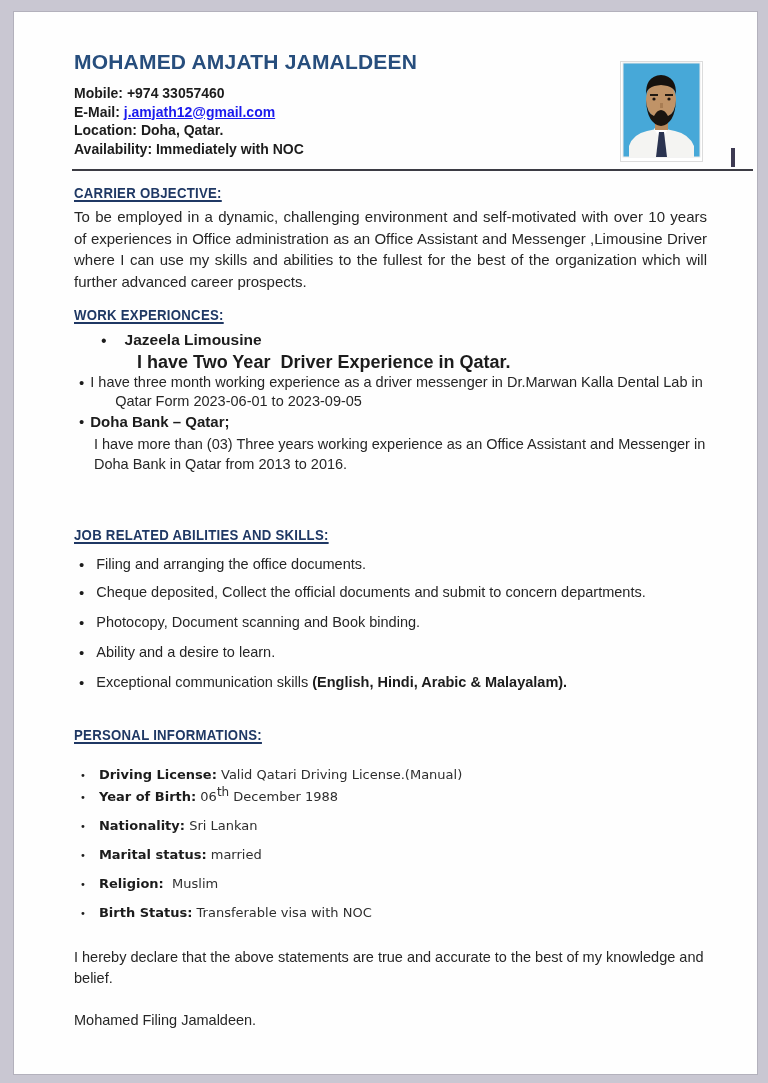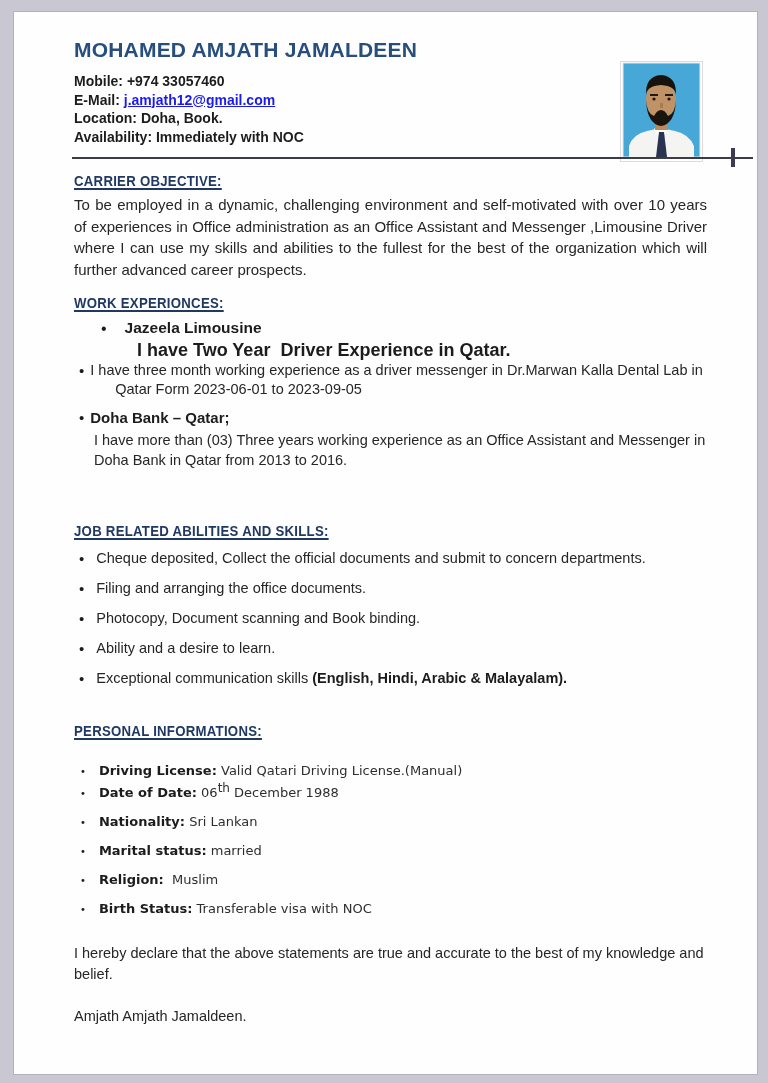--- a/index.html
+++ b/index.html
@@ -1,20 +1,20 @@
 <!DOCTYPE html>
 <html><head>
 <meta charset="utf-8">
 <style>
   html,body{margin:0;padding:0;}
   body{font-family:"Liberation Sans", sans-serif;}
   .screen{position:relative;width:768px;height:1083px;background:#c9c7d2;overflow:hidden;}
   .page{position:absolute;left:13px;top:11px;right:10px;bottom:8px;background:#fefefe;
         border:1px solid #b3b1bc;box-sizing:border-box;}
-  .content{position:absolute;left:60px;right:50px;top:26px;}
+  .content{position:absolute;left:60px;right:50px;top:38px;}
 
   
   .name{color:#274E7D;font-size:21px;font-weight:bold;letter-spacing:0.2px;margin:0 0 10px 0;}
   .contact-line{font-size:14px;font-weight:bold;color:#1c1c1c;line-height:18.5px;}
   .email-link{color:#1A1AEE;text-decoration:underline;font-weight:bold;cursor:pointer;}
   .photo{position:absolute;top:50px;right:55px;width:81px;height:99px;background:#fff;
          box-shadow:0 0 0 1px #dcdcdc;}
   .rule{border:none;border-top:2px solid #3c3c44;margin:11px -46px 0 -2px;}
   .scan-mark{position:absolute;top:136px;right:22px;width:4px;height:19px;background:#3d3a52;}
 
@@ -35,21 +35,21 @@
   .we-item1{margin-left:27px;align-items:flex-end;}
   .we-item1 .blt{font-size:16px;margin-right:18px;}
   .we-title{font-size:15.5px;font-weight:bold;color:#1c1c1c;line-height:20px;}
   .we-sub1{margin:3px 0 2px 63px;font-size:18px;font-weight:bold;color:#1c1c1c;line-height:18px;}
   .we-item2{margin-left:5px;margin-top:2px;}
   .we-item2 .blt, .we-item3 .blt{font-size:15px;margin-right:6px;}
   .we-title2{font-size:15px;font-weight:bold;color:#1c1c1c;line-height:19px;}
   .we-item3{margin-left:5px;margin-top:1px;}
   .we-text{font-size:14.5px;color:#262626;line-height:18.5px;width:625px;
            padding-left:25px;text-indent:-25px;}
-  .we-item4{margin-left:5px;margin-top:10px;align-items:center;}
+  .we-item4{margin-left:5px;margin-top:2px;align-items:center;}
   .we-sub4{margin:3px 0 0 20px;font-size:14.5px;color:#262626;line-height:20px;width:625px;}
 
   
   .skills{margin-top:52px;}
   .sk-item{display:flex;align-items:flex-start;margin-top:11px;}
   .sk-item .blt{font-size:15px;margin:0 12px 0 5px;line-height:19px;}
   .sk-text{font-size:14.5px;color:#262626;line-height:19px;}
   .sk-bold{font-weight:bold;color:#1c1c1c;}
   .sk-first{margin-top:9px;}
 
@@ -101,21 +101,21 @@
       </svg>
     </div>
 
     <div class="scan-mark"></div>
 
     <div class="content">
 
       <div class="name">MOHAMED AMJATH JAMALDEEN</div>
       <div class="contact-line"><span class="ws-pre">Mobile: </span><span>+974 33057460</span></div>
       <div class="contact-line"><span class="ws-pre">E-Mail: </span><a class="email-link">j.amjath12@gmail.com</a></div>
-      <div class="contact-line"><span class="ws-pre">Location: </span><span>Doha, Book.</span></div>
+      <div class="contact-line"><span class="ws-pre">Location: </span><span>Doha, Qatar.</span></div>
       <div class="contact-line"><span class="ws-pre">Availability: </span><span>Immediately with NOC</span></div>
 
       <hr class="rule">
 
       <div class="sec" style="margin-top:13px;">
         <span class="sec-heading">CARRIER OBJECTIVE:</span>
         <p class="para">To be employed in a dynamic, challenging environment and self-motivated with over 10 years of experiences in Office administration as an Office Assistant and Messenger ,Limousine Driver where I can use my skills and abilities to the fullest for the best of the organization which will further advanced career prospects.</p>
       </div>
 
       <div class="sec we">
@@ -136,27 +136,27 @@
         <div class="we-row we-item4">
           <span class="blt" style="font-size:15px;margin-right:6px;"></span>
           <span class="we-title2">Doha Bank – Qatar;</span>
         </div>
         <div class="we-sub4">I have more than (03) Three years working experience as an Office Assistant and Messenger in Doha Bank in Qatar from 2013 to 2016.</div>
       </div>
 
       <div class="sec skills">
         <span class="sec-heading">JOB RELATED ABILITIES AND SKILLS:</span>
 
+        <div class="sk-item">
+          <span class="blt"></span>
+          <span class="sk-text">Filing and arranging the office documents.</span>
+        </div>
         <div class="sk-item sk-first">
           <span class="blt"></span>
           <span class="sk-text">Cheque deposited, Collect the official documents and submit to concern departments.</span>
-        </div>
-        <div class="sk-item">
-          <span class="blt"></span>
-          <span class="sk-text">Filing and arranging the office documents.</span>
         </div>
         <div class="sk-item">
           <span class="blt"></span>
           <span class="sk-text">Photocopy, Document scanning and Book binding.</span>
         </div>
         <div class="sk-item">
           <span class="blt"></span>
           <span class="sk-text">Ability and a desire to learn.</span>
         </div>
         <div class="sk-item">
@@ -167,38 +167,38 @@
 
       <div class="sec personal">
         <span class="sec-heading" style="font-family:'Liberation Sans',sans-serif;">PERSONAL INFORMATIONS:</span>
 
         <div class="pi-item pi-first">
           <span class="blt"></span>
           <span class="pi-text"><span class="pi-label">Driving License:</span><span class="ws-pre"> Valid Qatari Driving License.(Manual)</span></span>
         </div>
         <div class="pi-item pi-tight">
           <span class="blt"></span>
-          <span class="pi-text"><span class="pi-label">Date of Date:</span><span class="ws-pre"> 06</span><sup class="dob">th</sup><span class="ws-pre"> December 1988</span></span>
+          <span class="pi-text"><span class="pi-label">Year of Birth:</span><span class="ws-pre"> 06</span><sup class="dob">th</sup><span class="ws-pre"> December 1988</span></span>
         </div>
         <div class="pi-item">
           <span class="blt"></span>
           <span class="pi-text"><span class="pi-label">Nationality:</span><span class="ws-pre"> Sri Lankan</span></span>
         </div>
         <div class="pi-item">
           <span class="blt"></span>
           <span class="pi-text"><span class="pi-label">Marital status:</span><span class="ws-pre"> married</span></span>
         </div>
         <div class="pi-item">
           <span class="blt"></span>
           <span class="pi-text"><span class="pi-label">Religion:</span><span class="ws-pre">  Muslim</span></span>
         </div>
         <div class="pi-item">
           <span class="blt"></span>
           <span class="pi-text"><span class="pi-label">Birth Status:</span><span class="ws-pre"> Transferable visa with NOC</span></span>
         </div>
       </div>
 
       <div class="decl">I hereby declare that the above statements are true and accurate to the best of my knowledge and belief.</div>
-      <div class="sig">Amjath Amjath Jamaldeen.</div>
+      <div class="sig">Mohamed Filing Jamaldeen.</div>
 
     </div>
   </div>
 </div>
 
 </body></html>

